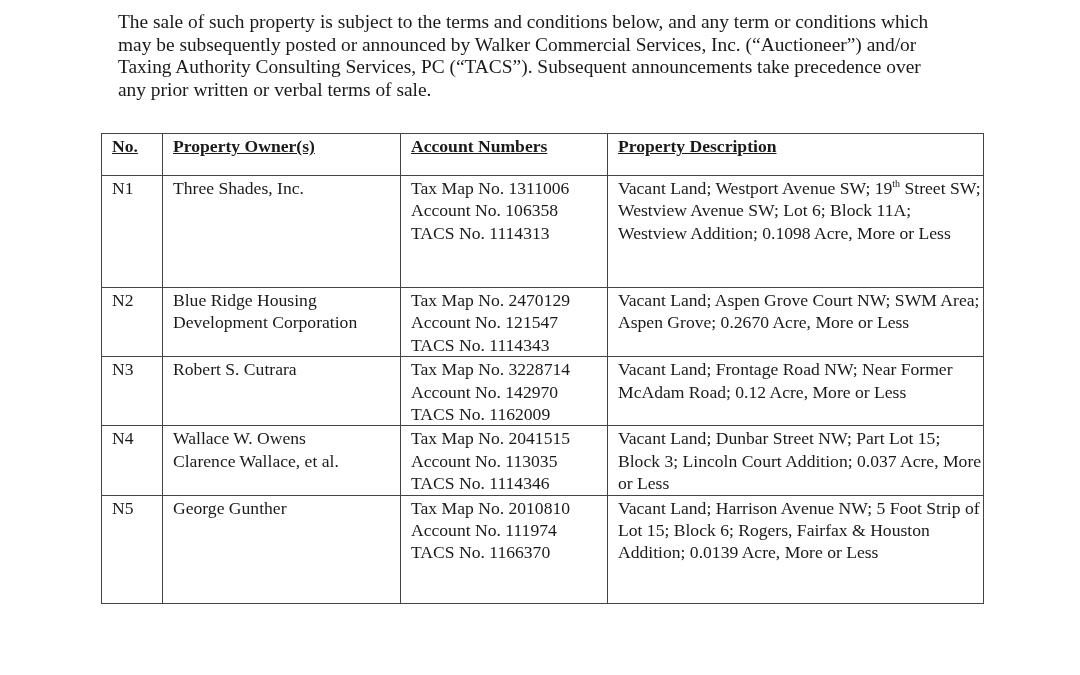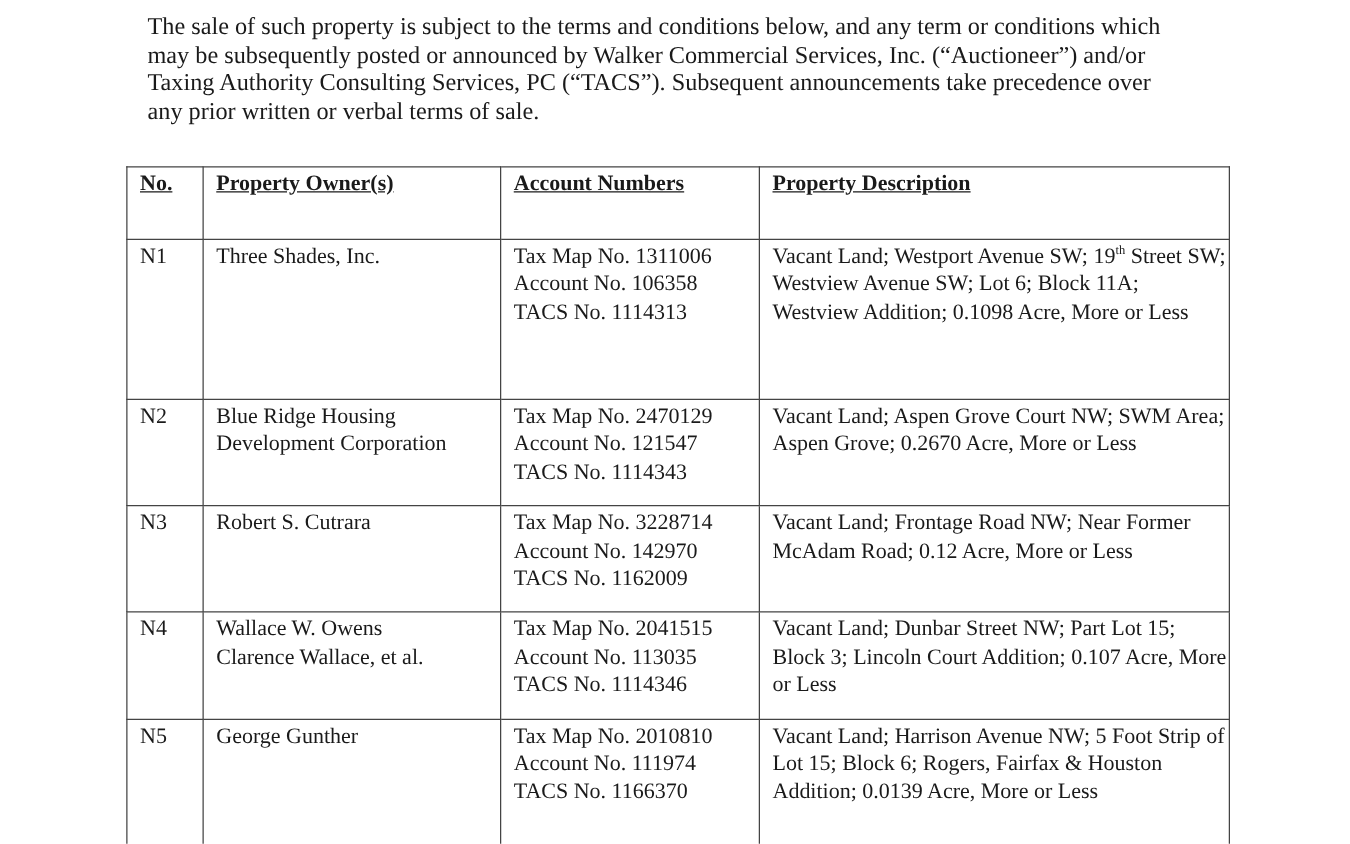--- a/index.html
+++ b/index.html
@@ -31,21 +31,21 @@
       top: 133px;
       width: 883px;
       border-collapse: collapse;
       font-size: 17.6px;
       line-height: 22.4px;
     }
     table.props td, table.props th {
       border: 1.5px solid #444;
       vertical-align: top;
       text-align: left;
-      padding: 1px 0 16px 10px;
+      padding: 1px 0 0 10px;
       font-weight: normal;
     }
     table.props th {
       font-weight: bold;
       text-decoration: underline;
       height: 40px;
       padding-top: 1px;
     }
     table.props col.c-no { width: 61px; }
     table.props col.c-owner { width: 238px; }
@@ -124,21 +124,21 @@
       <td>N4</td>
       <td>
         <span class="line">Wallace W. Owens</span>
         <span class="line">Clarence Wallace, et al.</span>
       </td>
       <td>
         <span class="line">Tax Map No. 2041515</span>
         <span class="line">Account No. 113035</span>
         <span class="line">TACS No. 1114346</span>
       </td>
-      <td>Vacant Land; Dunbar Street NW; Part Lot 15; Block 3; Lincoln Court Addition; 0.107 Acre, More or Less</td>
+      <td>Vacant Land; Dunbar Street NW; Part Lot 15; Block 3; Lincoln Court Addition; 0.037 Acre, More or Less</td>
     </tr>
     <tr class="r5">
       <td>N5</td>
       <td>
         <span class="line">George Gunther</span>
       </td>
       <td>
         <span class="line">Tax Map No. 2010810</span>
         <span class="line">Account No. 111974</span>
         <span class="line">TACS No. 1166370</span>

